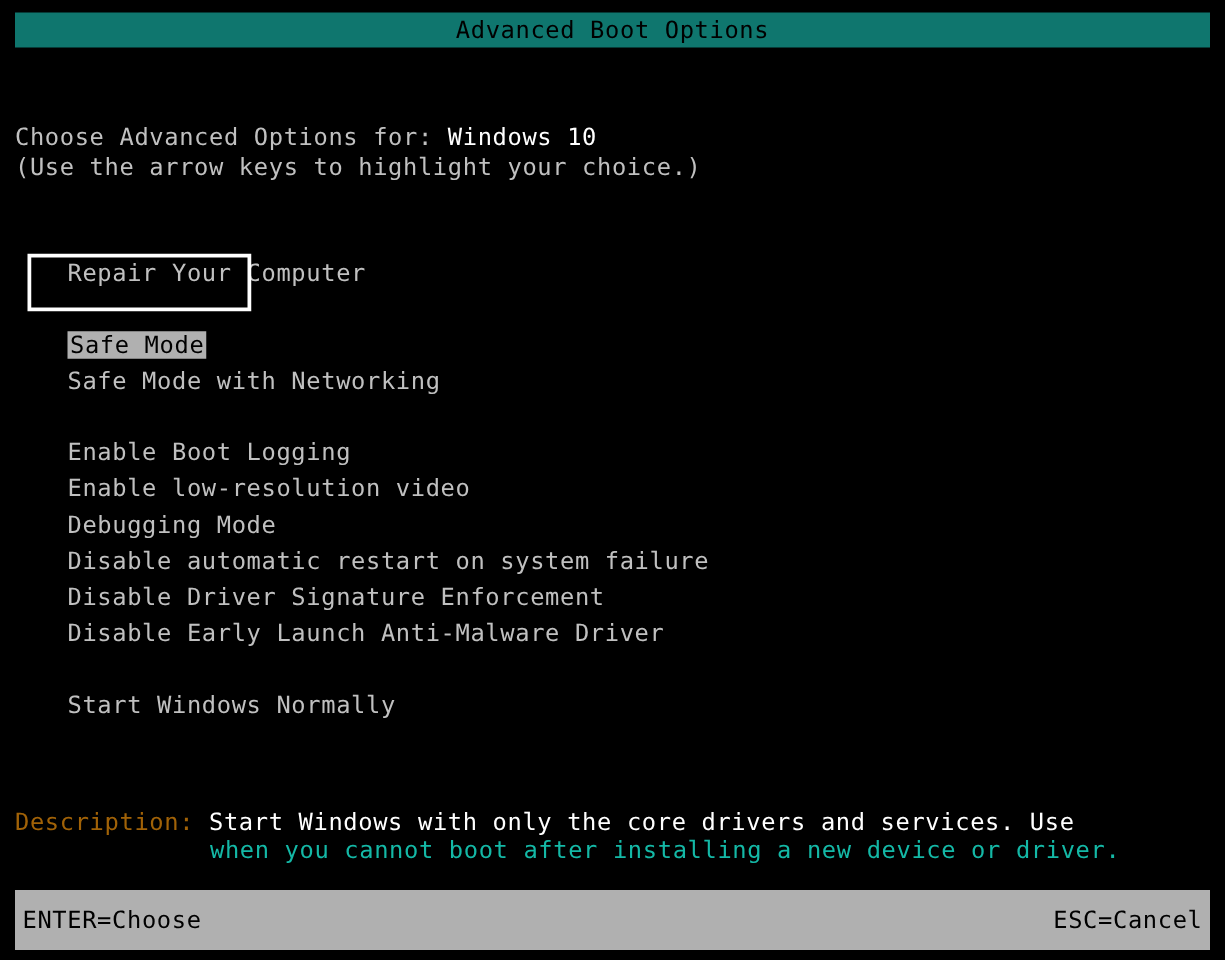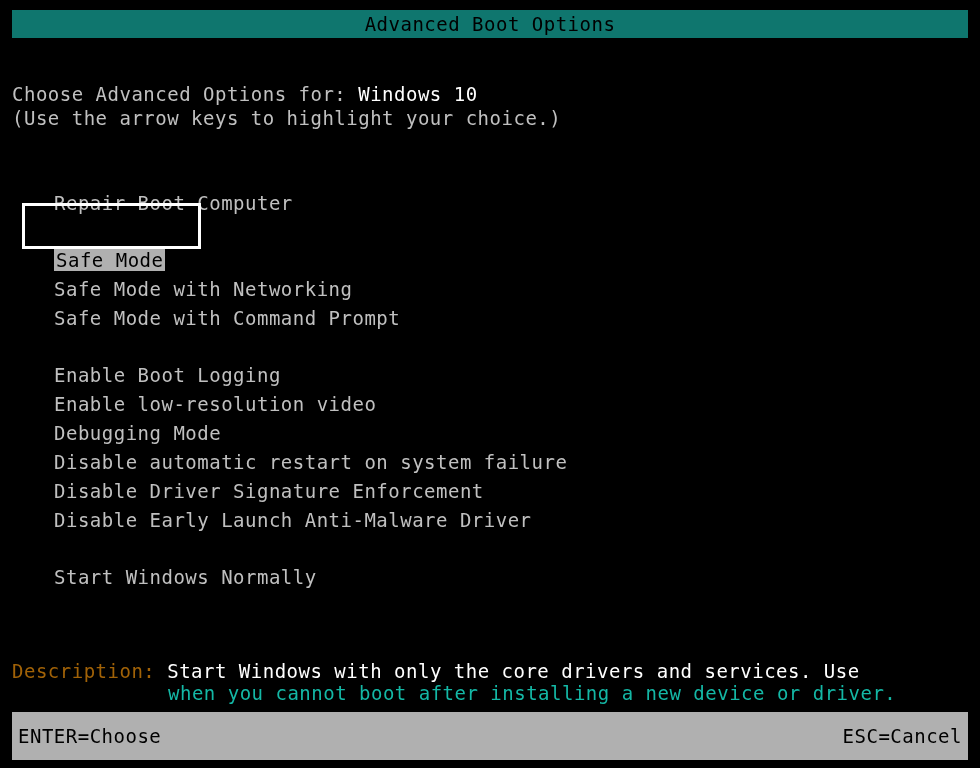--- a/index.html
+++ b/index.html
@@ -20,21 +20,21 @@
   }
   .title-bar {
     background: #0f766e;
     color: #000;
     text-align: center;
     padding: 3px 0;
     margin: 10px 12px 0 12px;
     font-weight: normal;
   }
   .content {
-    padding: 45px 12px 0 12px;
+    padding: 61px 12px 0 12px;
   }
   .prompt-line {
     margin-bottom: 2px;
   }
   .os-name {
     color: #fff;
   }
   .instruction {
     margin-bottom: 60px;
   }
@@ -103,27 +103,26 @@
 
 <div class="content">
   <div class="prompt-line">
     <span>Choose Advanced Options for: </span><span class="os-name">Windows 10</span>
   </div>
   <div class="instruction">(Use the arrow keys to highlight your choice.)</div>
 
   <div class="options">
 
     <div class="option-group">
-      <div class="option">Repair Boot Computer</div>
+      <div class="option">Repair Your Computer</div>
     </div>
 
     <div class="option-group tight">
       <div class="option selected"><span class="sel-text">Safe Mode</span></div>
       <div class="option">Safe Mode with Networking</div>
-      <div class="option">Safe Mode with Command Prompt</div>
     </div>
 
     <div class="option-group">
       <div class="option">Enable Boot Logging</div>
       <div class="option">Enable low-resolution video</div>
       <div class="option">Debugging Mode</div>
       <div class="option">Disable automatic restart on system failure</div>
       <div class="option">Disable Driver Signature Enforcement</div>
       <div class="option">Disable Early Launch Anti-Malware Driver</div>
     </div>

